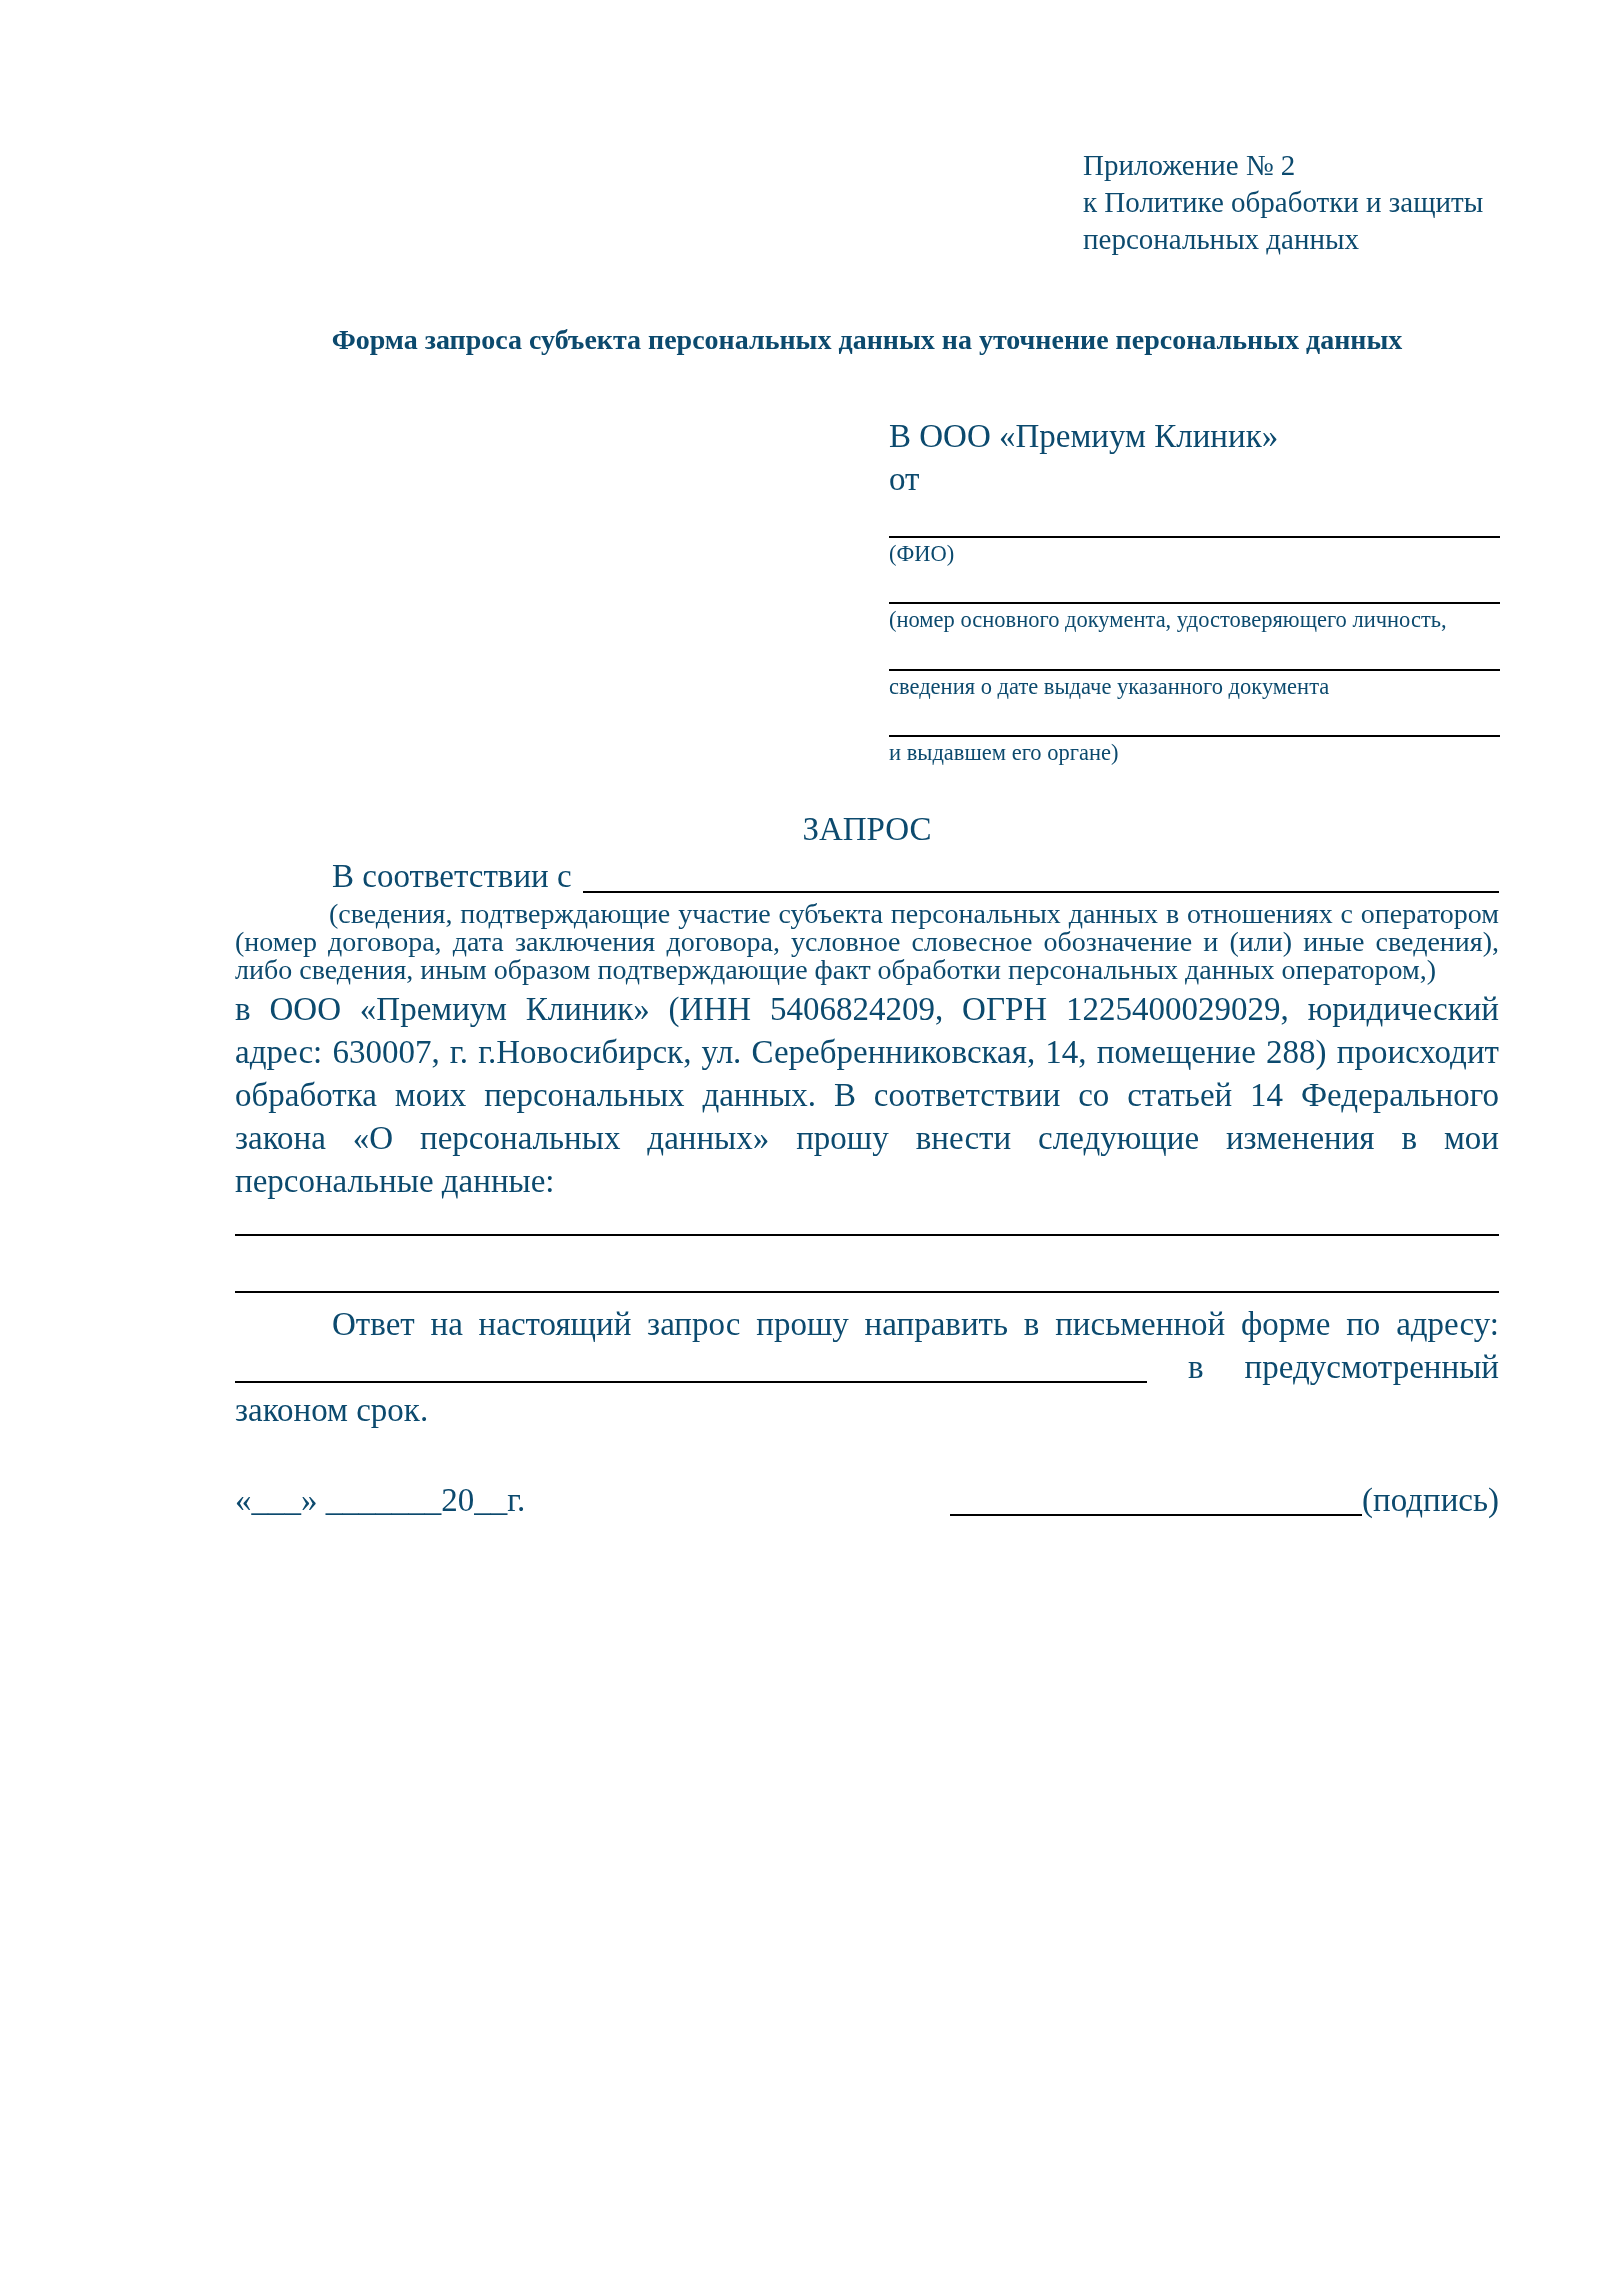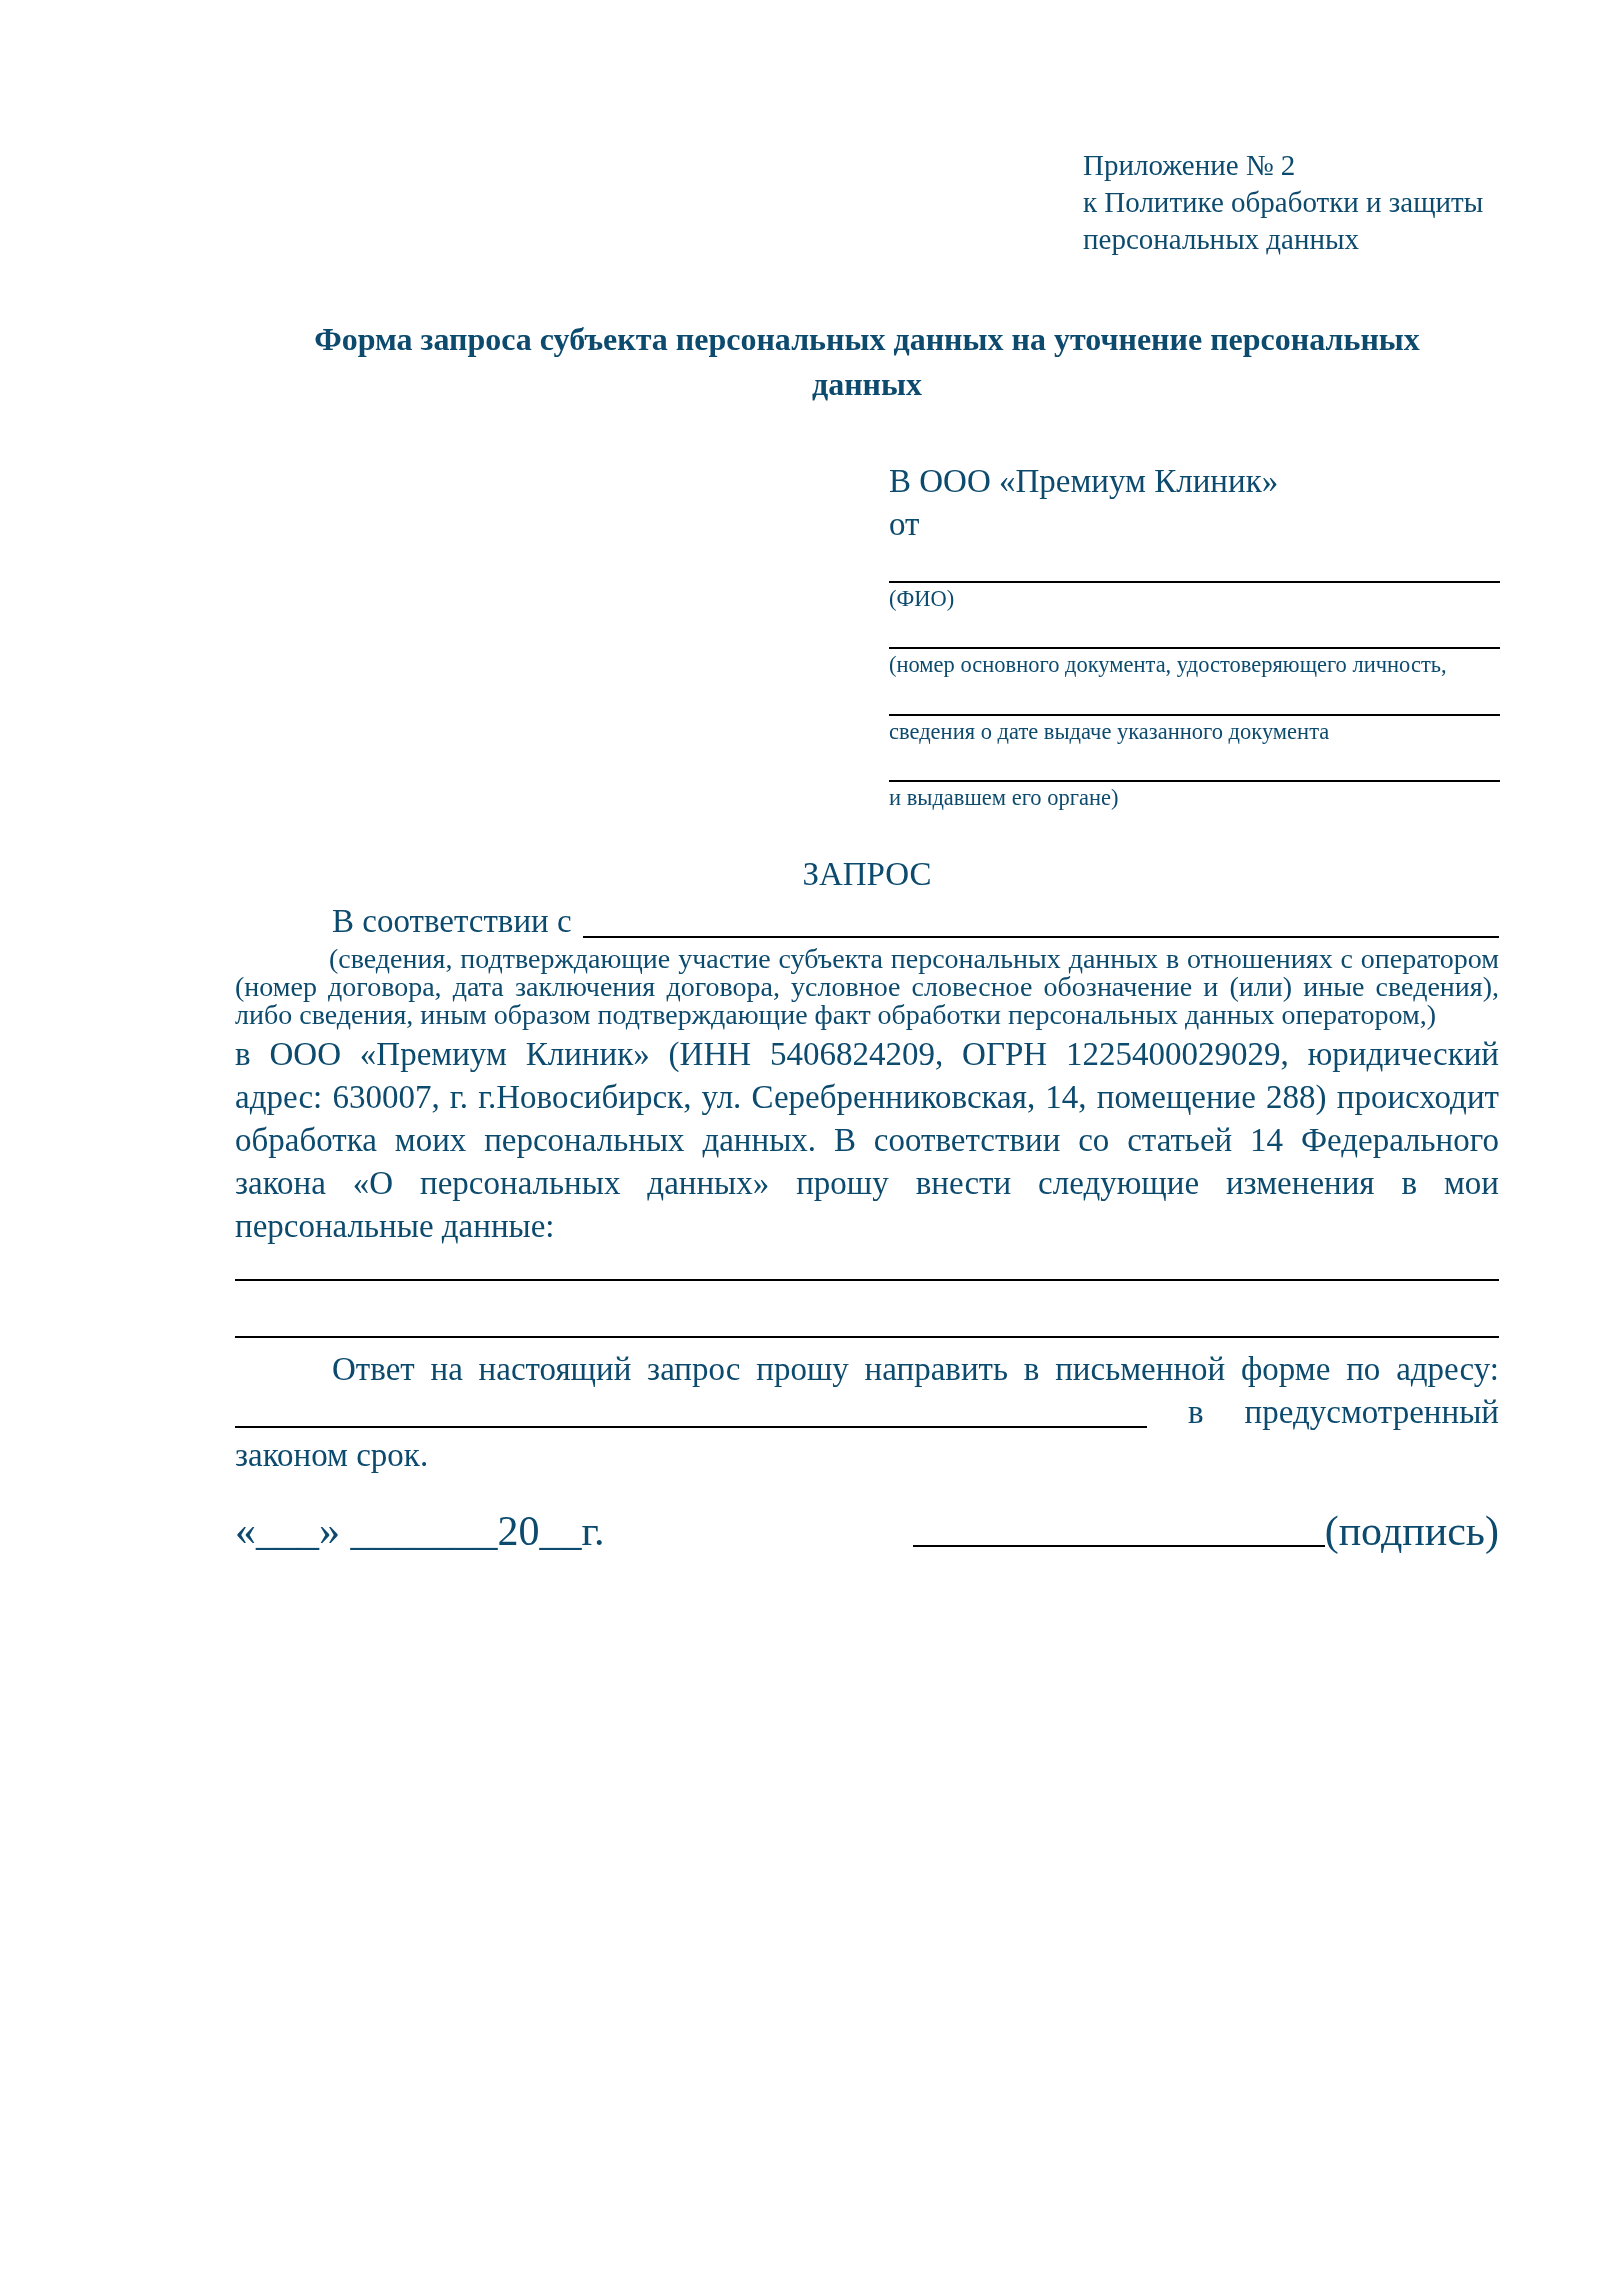--- a/index.html
+++ b/index.html
@@ -11,21 +11,21 @@
     color: #0c4a6e;
     font-family: "Liberation Serif", "DejaVu Serif", serif;
     margin: 0 auto;
     overflow: hidden;
   }
   .content { padding: 147px 122px 0 235px; }
 
   .appendix { margin-left: 848px; font-size: 29px; line-height: 37px; }
 
   .title {
-    font-size: 32px;
+    font-size: 28px;
     line-height: 45px;
     font-weight: bold;
     text-align: center;
     max-width: 1157px;
     margin: 59px auto 0;
   }
 
   .addressee { margin-left: 654px; width: 611px; margin-top: 53px; font-size: 33px; line-height: 43px; }
   .field .fline { border-bottom: 2.9px solid #000; margin-top: 35px; }
   .field:first-of-type .fline { margin-top: 13.7px; }
@@ -49,21 +49,21 @@
     font-size: 33px; line-height: 43px;
     text-indent: 97px;
     text-align: justify;
     text-align-last: justify;
     margin-top: 9.8px;
   }
   .replymid { display: flex; justify-content: space-between; align-items: baseline; font-size: 33px; line-height: 43px; }
   .fill2 { width: 912px; border-bottom: 2.9px solid #000; align-self: flex-end; margin-bottom: 5.9px; }
   .replytail { font-size: 33px; line-height: 43px; }
 
-  .footer-row { display: flex; justify-content: space-between; align-items: baseline; font-size: 42px; line-height: 43px; margin-top: 33px; }
+  .footer-row { display: flex; justify-content: space-between; align-items: baseline; font-size: 33px; line-height: 43px; margin-top: 47px; }
   .sig { display: flex; align-items: baseline; }
   .sigline { width: 412px; border-bottom: 2.9px solid #000; align-self: flex-end; margin-bottom: 5.9px; }
 </style>
 </head>
 <body>
 
 <div class="page">
   <div class="content">
 
     <div class="appendix">

